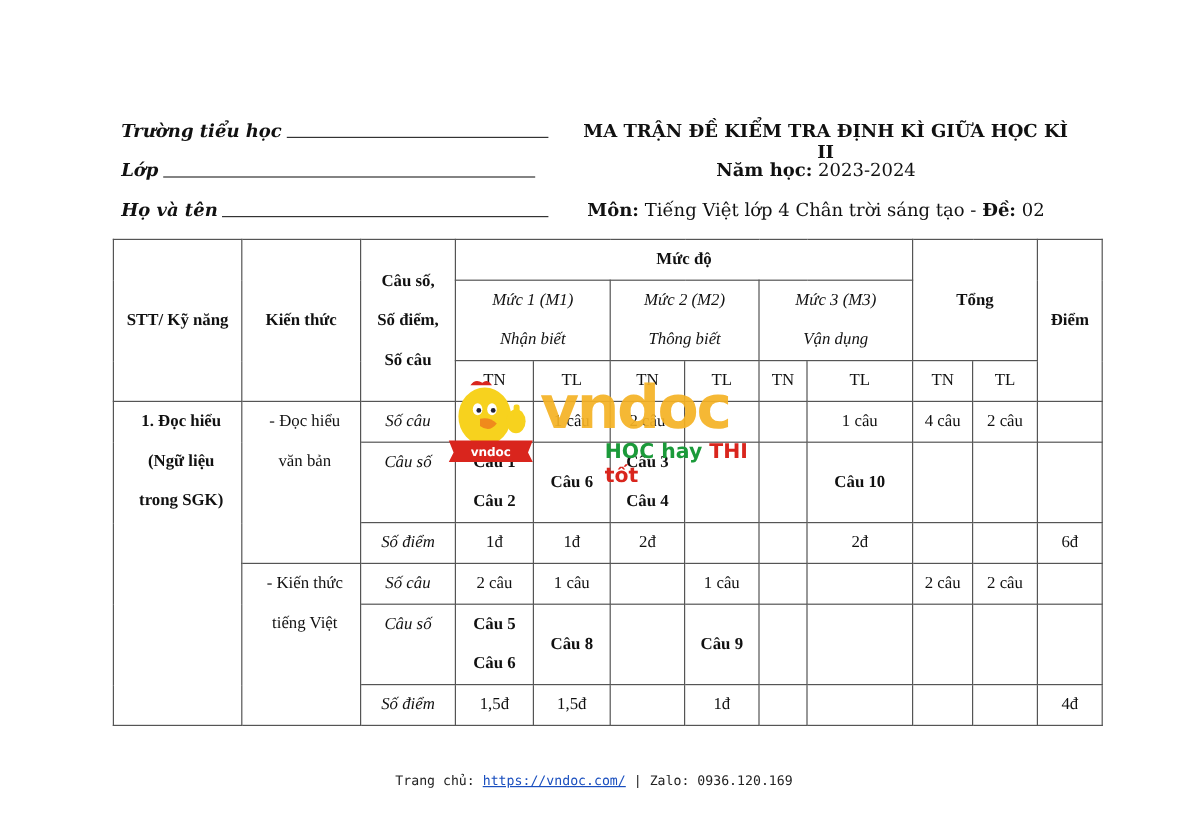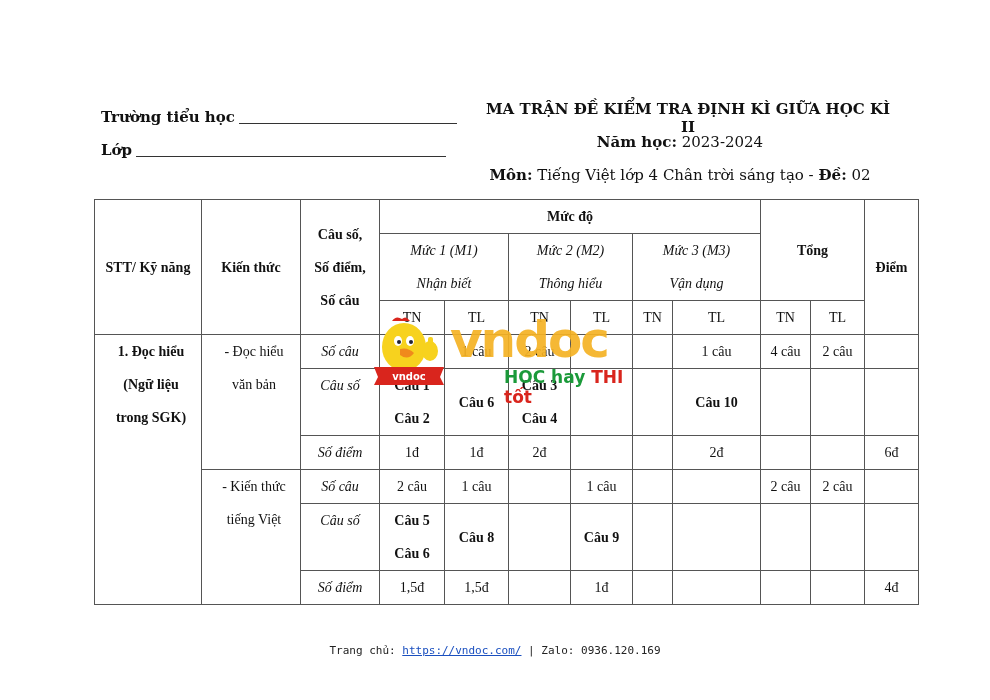--- a/index.html
+++ b/index.html
@@ -1,21 +1,21 @@
 <!DOCTYPE html>
 <html><head>
 <meta charset="utf-8">
 <style>
   html, body { margin: 0; padding: 0; }
   body {
     width: 990px; height: 700px; background: #ffffff; position: relative; overflow: hidden;
     font-family: "DejaVu Serif", "Liberation Serif", serif; color: #111;
   }
   .hdr-left { position: absolute; left: 101px; top: 100px; font-size: 15px; }
-  .hdr-line { height: 33px; display: flex; align-items: center; }
+  .hdr-line { height: 33px; display: flex; align-items: flex-start; font-style: italic; }
   .hdr-line b { font-weight: bold; margin-right: 4px; }
   .blank { display: inline-block; border-bottom: 1px solid #333; height: 14px; }
   .hdr-right { position: absolute; left: 470px; width: 420px; top: 100px; text-align: center; font-size: 15px; }
   .hdr-right .line { height: 33px; }
   .title { font-weight: bold; font-size: 15px; margin-left: 16px; }
 
   table.matrix {
     position: absolute; left: 94px; top: 199px; border-collapse: collapse;
     font-size: 14px; font-family: "Liberation Serif", "DejaVu Serif", serif;
   }
@@ -44,20 +44,24 @@
 <body>
 
 <div class="hdr-left">
   <div class="hdr-line">
     <b>Trường tiểu học</b>
     <span class="blank" style="width:218px"></span>
   </div>
   <div class="hdr-line">
     <b>Lớp</b>
     <span class="blank" style="width:310px"></span>
+  </div>
+  <div class="hdr-line">
+    <b>Họ và tên</b>
+    <span class="blank" style="width:272px"></span>
   </div>
 </div>
 
 <div class="hdr-right">
   <div class="line title">MA TRẬN ĐỀ KIỂM TRA ĐỊNH KÌ GIỮA HỌC KÌ II</div>
   <div class="line">
     <b>Năm học:</b>
     <span>2023-2024</span>
   </div>
   <div class="line">
@@ -98,21 +102,21 @@
     <td colspan="2" rowspan="2" class="b">Tổng</td>
     <td rowspan="3" class="b">Điểm</td>
   </tr>
   <tr style="height:66px">
     <td colspan="2" class="i">
       <div>Mức 1 (M1)</div>
           <div>Nhận biết</div>
     </td>
     <td colspan="2" class="i">
       <div>Mức 2 (M2)</div>
-          <div>Thông hiểu</div>
+          <div>Thông biết</div>
     </td>
     <td colspan="2" class="i">
       <div>Mức 3 (M3)</div>
           <div>Vận dụng</div>
     </td>
   </tr>
   <tr style="height:33px">
     <td>TN</td>
     <td>TL</td>
     <td>TN</td>

